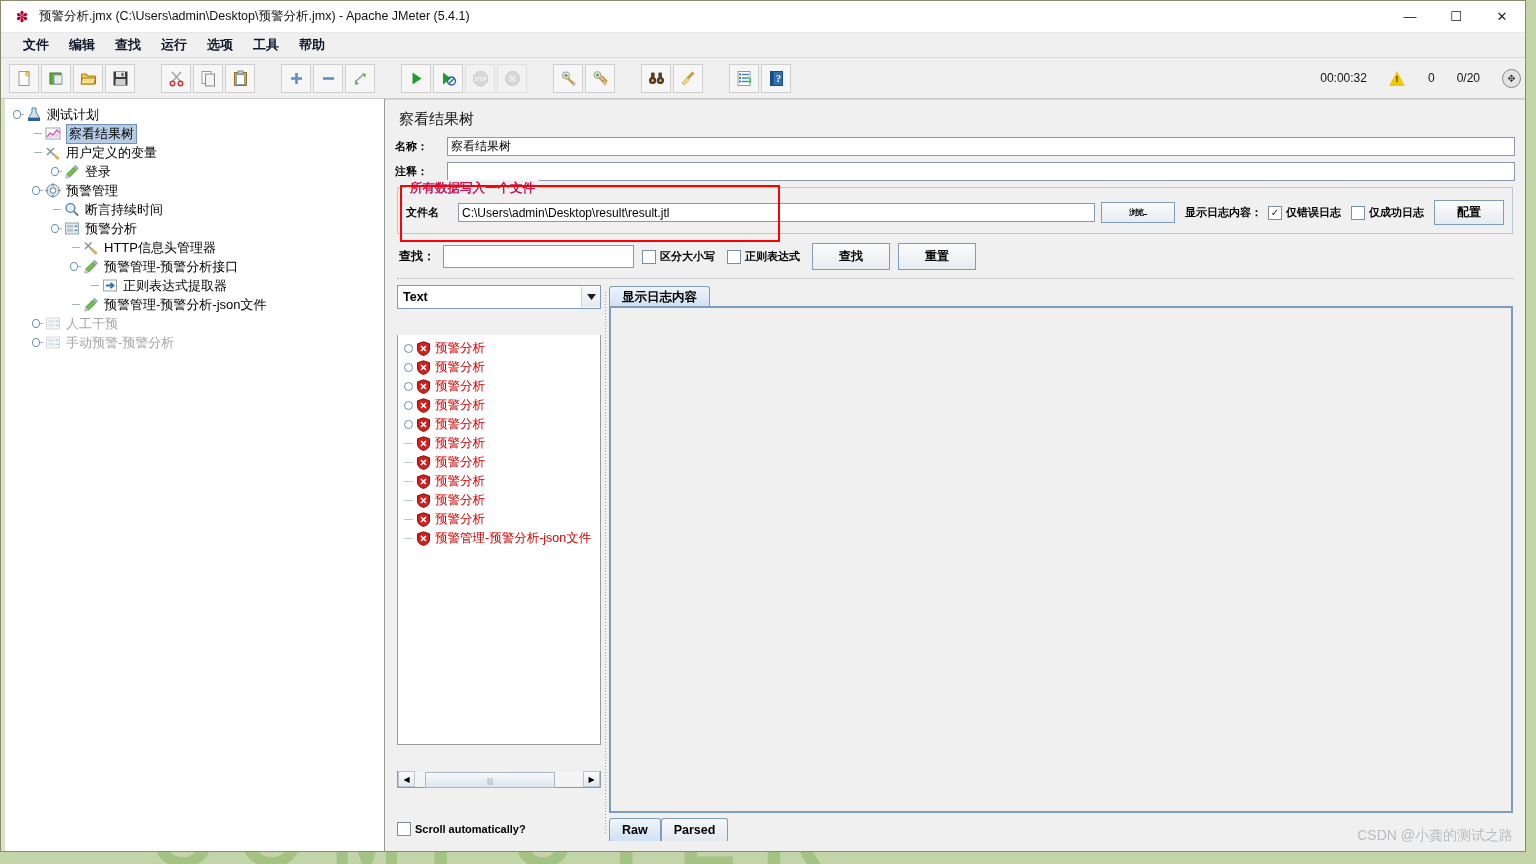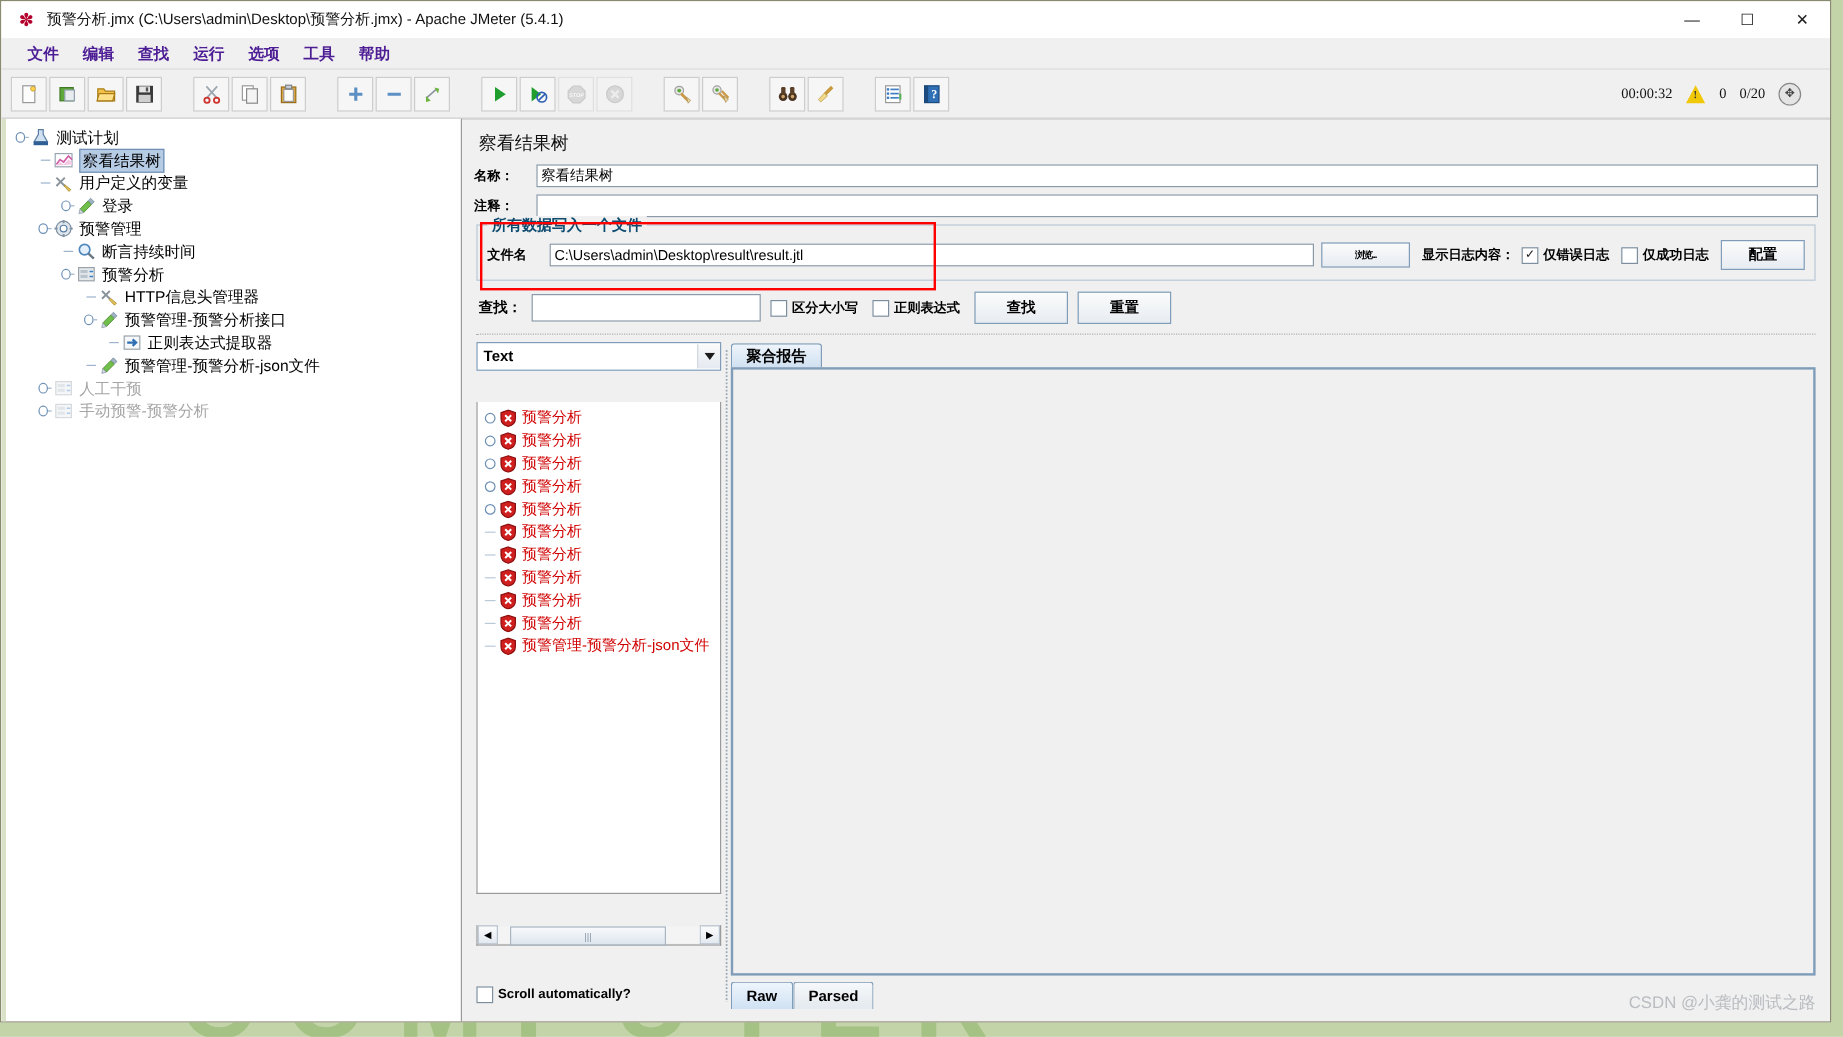--- a/index.html
+++ b/index.html
@@ -28,36 +28,36 @@
     border-bottom:1px solid #e8e8e8;
   }
   .tb-icon{width:26px;text-align:center;color:#b3002d;font-size:15px;font-weight:700;
            font-style:italic;padding-left:8px;}
   .tb-title{flex:1;font-size:12.5px;color:#111;padding-left:4px;}
   .tb-btns{display:flex;height:31px;}
   .tb-btn{width:46px;display:flex;align-items:center;justify-content:center;
           font-size:13px;color:#222;cursor:default;}
   
   .menubar{height:24px;display:flex;align-items:center;padding-left:12px;background:#f0f0f0;}
-  .menu-item{font-size:13px;font-weight:700;padding:2px 10px;color:#4c1d95;cursor:default;}
+  .menu-item{font-size:13px;font-weight:700;padding:2px 10px;color:#0f172a;cursor:default;}
   
   .toolbar{
     height:40px;background:#f0f0f0;border-top:1px solid #dcdcdc;
     border-bottom:1px solid #c8c8c8;display:flex;align-items:center;padding-left:8px;
   }
   .tgroup{display:flex;align-items:center;margin-right:10px;}
   .tbtn{
     width:30px;height:29px;margin-right:2px;border:1px solid #cdcdcd;background:#f6f6f6;
     display:flex;align-items:center;justify-content:center;box-sizing:border-box;
     cursor:default;
   }
   .tbtn.dis{opacity:.45;}
   .tspacer{width:14px;}
-  .tb-right{margin-left:auto;display:flex;align-items:center;padding-right:24px;gap:11px;
-            font-size:12px;color:#111;font-family:Liberation Serif, serif;}
+  .tb-right{margin-left:auto;display:flex;align-items:center;padding-right:4px;gap:22px;
+            font-size:12px;color:#111;font-family:Liberation Sans, sans-serif;}
   .warn-tri{position:relative;width:17px;height:15px;}
   .warn-tri:before{content:"";position:absolute;left:0;top:0;width:0;height:0;
     border-left:8.5px solid transparent;border-right:8.5px solid transparent;
     border-bottom:15px solid #f0c808;}
   .warn-tri:after{content:"!";position:absolute;left:6.5px;top:3px;font-size:9px;
     font-weight:700;color:#333;}
   .fs-icon{width:17px;height:17px;border-radius:50%;border:1px solid #888;
     background:#e4e4e4;display:flex;align-items:center;justify-content:center;
     font-size:10px;color:#444;}
   
@@ -82,21 +82,21 @@
   .frow{display:flex;align-items:center;margin-bottom:6px;}
   .flabel{font-size:11px;font-weight:700;width:52px;}
   .finput{flex:1;height:19px;border:1px solid #8a9aa8;background:#fff;font-size:12px;
           padding:1px 3px;box-sizing:border-box;font-family:"Liberation Sans",sans-serif;}
   
   .redbox{position:absolute;left:15px;top:85px;width:380px;height:57px;
           border:2.5px solid #f00;box-sizing:border-box;pointer-events:none;z-index:5;}
   .groupbox{border:1px solid #b9c8d8;margin:6px 2px 0 2px;padding:12px 8px 8px 8px;
             position:relative;background:#f0f0f0;}
   .gb-legend{position:absolute;top:-8px;left:8px;background:#f0f0f0;padding:0 4px;
-             font-size:12.5px;font-weight:700;color:#0c4a6e;}
+             font-size:12.5px;font-weight:700;color:#be185d;}
   .gb-row{display:flex;align-items:center;gap:6px;}
   .jbtn{border:1px solid #7f9db9;background:linear-gradient(#fbfbfb,#e7ecf2);
         font-size:12px;font-weight:700;padding:3px 12px;cursor:default;color:#000;
         min-width:44px;text-align:center;}
   .jbtn.tiny{font-size:8px;padding:4px 14px;letter-spacing:-1px;}
   .cbx{width:12px;height:12px;border:1px solid #7d8f9f;background:#fff;display:inline-flex;
        align-items:center;justify-content:center;font-size:10px;line-height:1;color:#1a1a1a;}
   .cbl{font-size:11px;font-weight:700;margin-left:4px;}
   .cwrap{display:flex;align-items:center;margin-right:4px;cursor:default;}
   .searchrow{display:flex;align-items:center;gap:8px;margin:9px 4px 0 4px;}
@@ -737,21 +737,21 @@
             <span class="cbl">Scroll automatically?</span>
           </div>
         </div>
 
         <div class="divider">
             <div class="dots"></div>
           </div>
 
         <div class="rightres">
           <div class="tabstrip">
-            <div class="rtab">聚合报告</div>
+            <div class="rtab">显示日志内容</div>
           </div>
           <div class="resbody"></div>
           <div class="bottabs">
             <div class="btab active">Raw</div>
             <div class="btab">Parsed</div>
           </div>
         </div>
       </div>
 
     </div>

